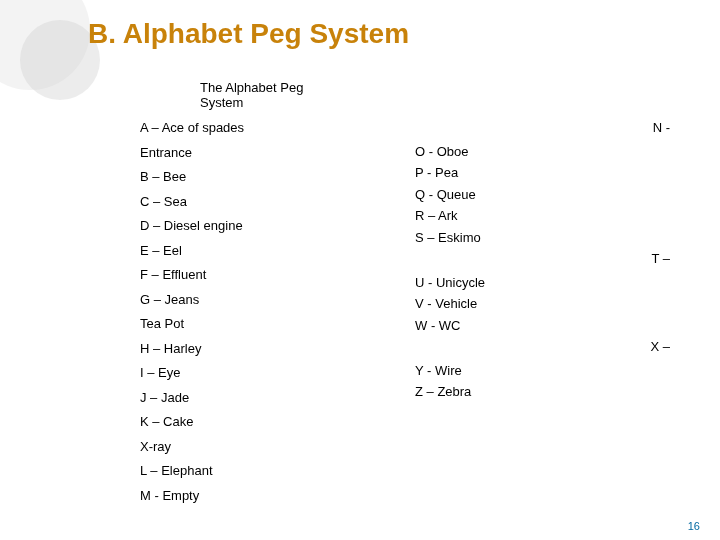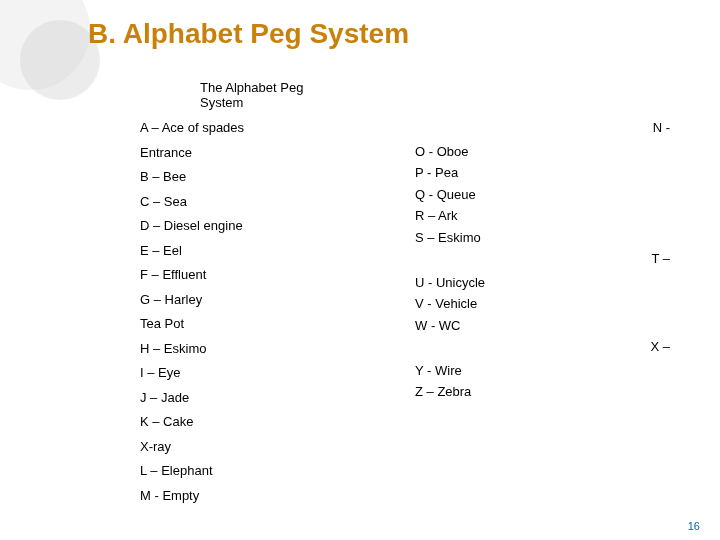--- a/index.html
+++ b/index.html
@@ -110,23 +110,23 @@
   </div>
   <div class="columns-wrapper">
     <div class="col-left" id="col-left">
         <div class="peg-item">A – Ace of spades</div>
         <div class="peg-item">Entrance</div>
         <div class="peg-item">B – Bee</div>
         <div class="peg-item">C – Sea</div>
         <div class="peg-item">D – Diesel engine</div>
         <div class="peg-item">E – Eel</div>
         <div class="peg-item">F – Effluent</div>
-        <div class="peg-item">G – Harley</div>
+        <div class="peg-item">G – Jeans</div>
         <div class="peg-item">Tea Pot</div>
-        <div class="peg-item">H – Eskimo</div>
+        <div class="peg-item">H – Harley</div>
         <div class="peg-item">I – Eye</div>
         <div class="peg-item">J – Jade</div>
         <div class="peg-item">K – Cake</div>
         <div class="peg-item">X-ray</div>
         <div class="peg-item">L – Elephant</div>
         <div class="peg-item">M - Empty</div>
       </div>
     <div class="col-right" id="col-right">
         <div class="peg-item" style="text-align: right; padding-right: 20px;">N -</div>
         <div class="peg-item"></div>

